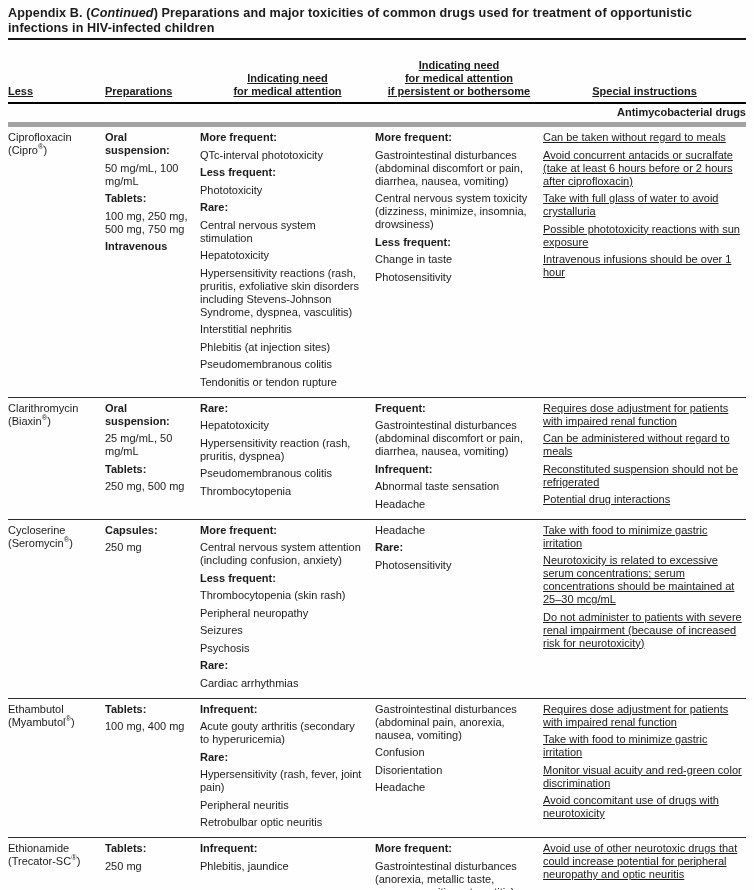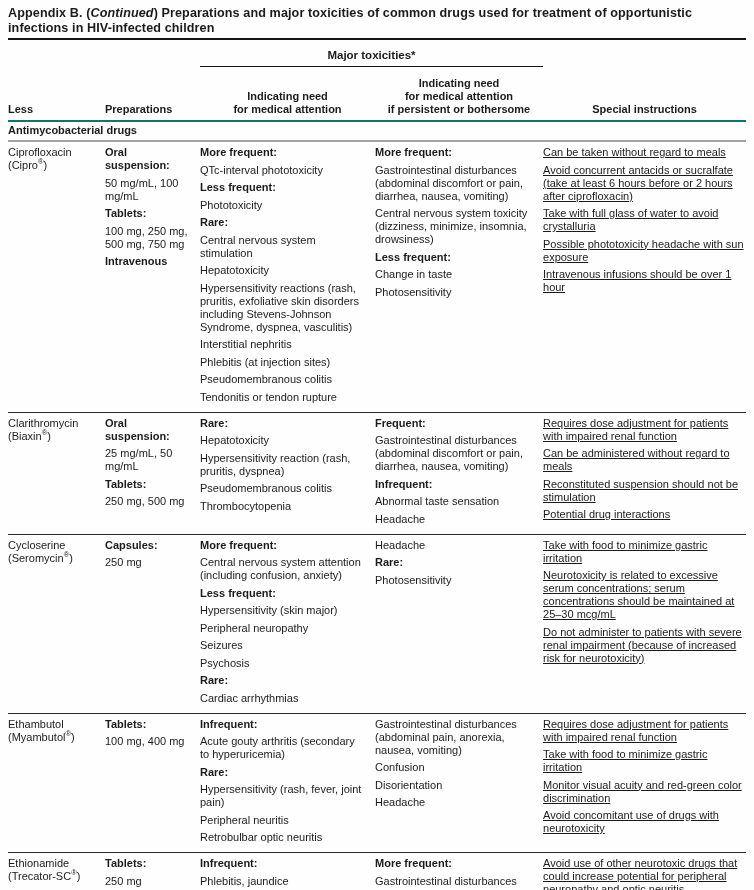--- a/index.html
+++ b/index.html
@@ -47,30 +47,32 @@
   thead th { vertical-align: bottom; }
   th.major-tox {
     text-align: center;
     font-weight: bold;
     font-size: 11.5px;
     border-bottom: 1.5px solid #151515;
     padding: 0 14px 4px 14px;
   }
   tr.col-heads th {
     font-weight: bold;
-    border-bottom: 2px solid #0f766e;
+    border-bottom: 2px solid #000000;
     padding: 10px 0 4px 0;
     white-space: pre-line;
+    text-decoration: underline;
   }
   tr.col-heads th.center { text-align: center; }
 
   td.section-cell {
     font-weight: bold;
     padding: 2px 0 3px 0;
-    border-bottom: 2px solid #a3a3a3;
+    border-bottom: 5px solid #a3a3a3;
+    text-align: right;
   }
   tbody.rows td {
     padding: 4px 12px 8px 0;
     border-bottom: 1px solid #2a2a2a;
   }
   tbody.rows tr:last-child td { border-bottom: 2px solid #151515; }
   tbody.rows td:last-child { padding-right: 2px; text-decoration: underline; }
 
   .para { white-space: pre-line; }
   .para + .para { margin-top: 4.5px; }
@@ -90,25 +92,20 @@
 
   <table class="drug-table">
     <colgroup>
       <col class="c1">
         <col class="c2">
         <col class="c3">
         <col class="c4">
         <col class="c5">
     </colgroup>
     <thead>
-      <tr>
-        <th colspan="2"></th>
-        <th colspan="2" class="major-tox">Major toxicities*</th>
-        <th></th>
-      </tr>
       <tr class="col-heads">
         <th>Less</th>
         <th>Preparations</th>
         <th class="center">Indicating need
 for medical attention</th>
         <th class="center">Indicating need
 for medical attention
 if persistent or bothersome</th>
         <th class="center">Special instructions</th>
       </tr>
@@ -150,21 +147,21 @@
             <div class="para">Gastrointestinal disturbances (abdominal discomfort or pain, diarrhea, nausea, vomiting)</div>
             <div class="para">Central nervous system toxicity (dizziness, minimize, insomnia, drowsiness)</div>
             <div class="para bold">Less frequent:</div>
             <div class="para">Change in taste</div>
             <div class="para">Photosensitivity</div>
           </td>
           <td>
             <div class="para">Can be taken without regard to meals</div>
             <div class="para">Avoid concurrent antacids or sucralfate (take at least 6 hours before or 2 hours after ciprofloxacin)</div>
             <div class="para">Take with full glass of water to avoid crystalluria</div>
-            <div class="para">Possible phototoxicity headache with sun exposure</div>
+            <div class="para">Possible phototoxicity reactions with sun exposure</div>
             <div class="para">Intravenous infusions should be over 1 hour</div>
           </td>
         </tr>
         <tr>
           <td>
             <div class="para">Clarithromycin
 (Biaxin<sup class="reg">®</sup>)</div>
           </td>
           <td>
             <div class="para bold">Oral suspension:</div>
@@ -182,38 +179,38 @@
           <td>
             <div class="para bold">Frequent:</div>
             <div class="para">Gastrointestinal disturbances (abdominal discomfort or pain, diarrhea, nausea, vomiting)</div>
             <div class="para bold">Infrequent:</div>
             <div class="para">Abnormal taste sensation</div>
             <div class="para">Headache</div>
           </td>
           <td>
             <div class="para">Requires dose adjustment for patients with impaired renal function</div>
             <div class="para">Can be administered without regard to meals</div>
-            <div class="para">Reconstituted suspension should not be stimulation</div>
+            <div class="para">Reconstituted suspension should not be refrigerated</div>
             <div class="para">Potential drug interactions</div>
           </td>
         </tr>
         <tr>
           <td>
             <div class="para">Cycloserine
 (Seromycin<sup class="reg">®</sup>)</div>
           </td>
           <td>
             <div class="para bold">Capsules:</div>
             <div class="para">250 mg</div>
           </td>
           <td>
             <div class="para bold">More frequent:</div>
             <div class="para">Central nervous system attention (including confusion, anxiety)</div>
             <div class="para bold">Less frequent:</div>
-            <div class="para">Hypersensitivity (skin major)</div>
+            <div class="para">Thrombocytopenia (skin rash)</div>
             <div class="para">Peripheral neuropathy</div>
             <div class="para">Seizures</div>
             <div class="para">Psychosis</div>
             <div class="para bold">Rare:</div>
             <div class="para">Cardiac arrhythmias</div>
           </td>
           <td>
             <div class="para">Headache</div>
             <div class="para bold">Rare:</div>
             <div class="para">Photosensitivity</div>

